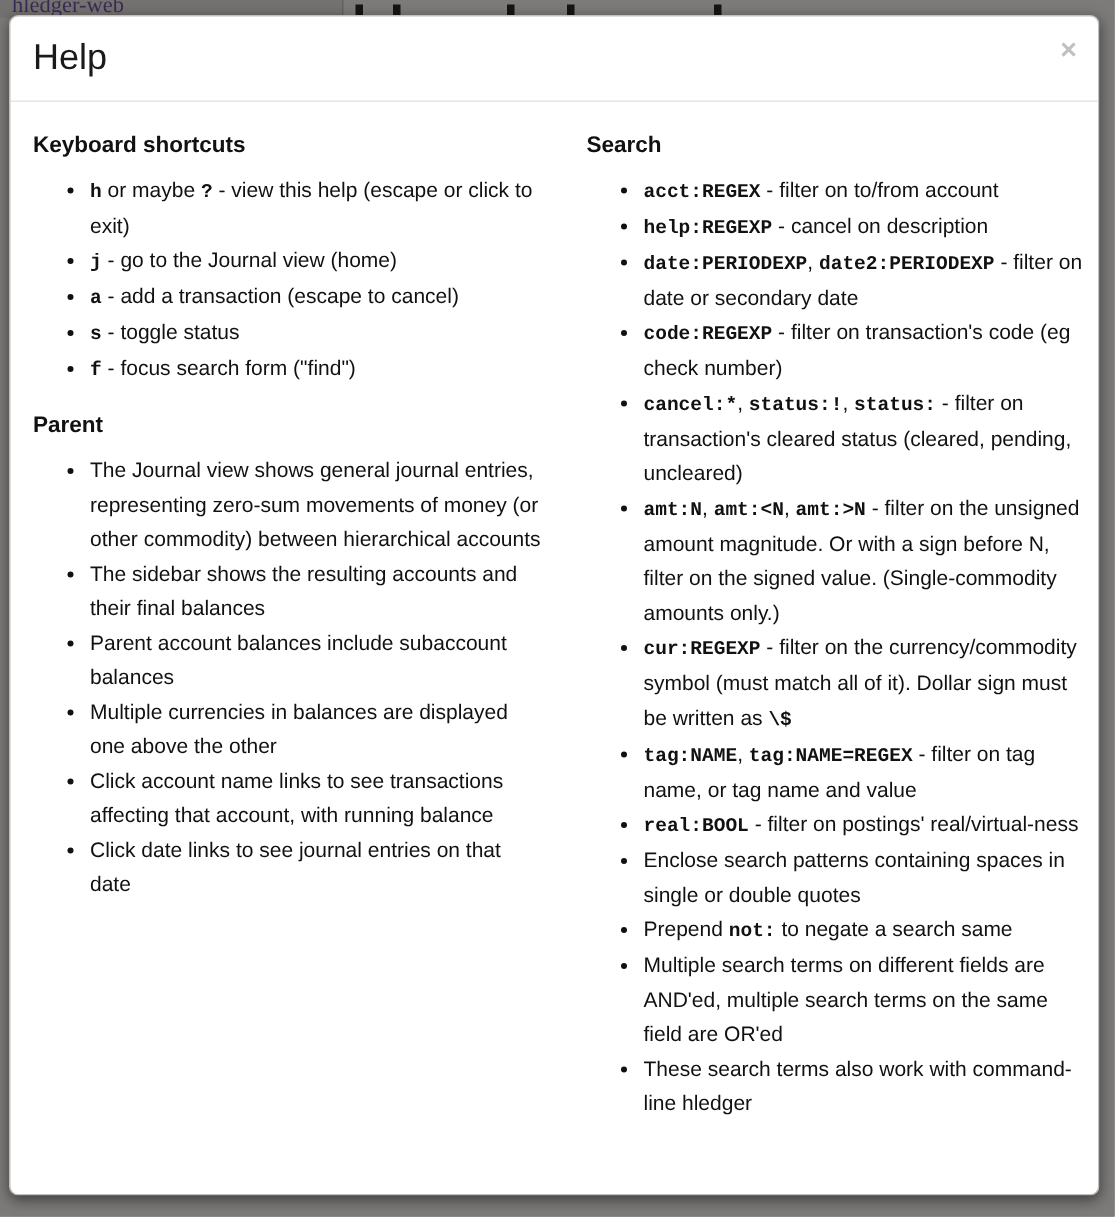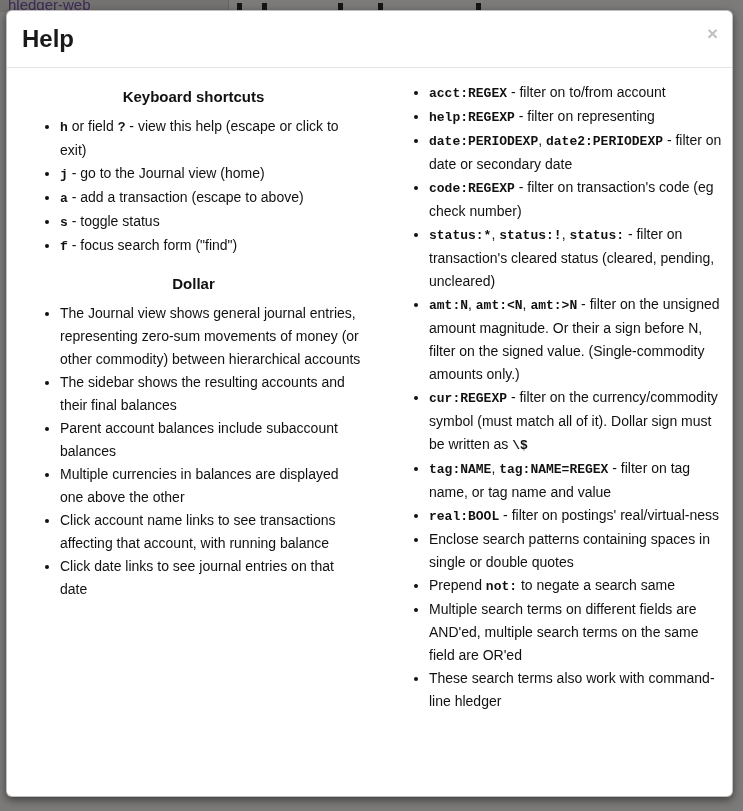--- a/index.html
+++ b/index.html
@@ -15,20 +15,21 @@
   .backdrop {
     position: absolute;
     inset: 0;
     background: #7d7b79;
   }
   .bg-strip {
     position: absolute;
     top: 0; left: 0; right: 0;
     height: 12px;
     overflow: hidden;
+    font-family: Liberation Serif, serif;
   }
   .bg-sidebar {
     position: absolute;
     top: 0; left: 0;
     width: 228px; height: 12px;
     background: #747270;
     border-right: 1px solid #666462;
   }
   .bg-brand {
     position: absolute;
@@ -62,21 +63,21 @@
     overflow: hidden;
   }
   .modal-header {
     position: relative;
     padding: 12px 15px 12px 15px;
     border-bottom: 1px solid #e5e5e5;
   }
   .modal-title {
     margin: 0;
     font-size: 24px;
-    font-weight: bold;
+    font-weight: normal;
     line-height: 32px;
     color: #1a1a1a;
   }
   .close-btn {
     position: absolute;
     top: 13px; right: 14px;
     border: none;
     background: transparent;
     padding: 0;
     font-size: 19px;
@@ -95,21 +96,20 @@
   .col {
     box-sizing: border-box;
   }
   .col-left  { width: 355px; padding-right: 12px; }
   .col-right { flex: 1; padding-left: 14px; }
   .section-heading {
     font-size: 15px;
     font-weight: bold;
     color: #111111;
     margin: 17px 0 10px 0;
-    text-align: center;
   }
   .col .section-heading:first-child {
     margin-top: 7px;
   }
   ul.help-list {
     margin: 0 0 10px 0;
     padding-left: 38px;
   }
   ul.help-list li {
     font-size: 14px;
@@ -141,44 +141,45 @@
 <div class="modal">
   <div class="modal-header">
     <h2 class="modal-title">Help</h2>
     <button class="close-btn">×</button>
   </div>
   <div class="modal-body">
     <div class="row">
       <div class="col col-left">
         <h3 class="section-heading">Keyboard shortcuts</h3>
         <ul class="help-list">
-            <li><code>h</code><span> or field </span><code>?</code><span> - view this help (escape or click to exit)</span></li>
+            <li><code>h</code><span> or maybe </span><code>?</code><span> - view this help (escape or click to exit)</span></li>
             <li><code>j</code><span> - go to the Journal view (home)</span></li>
-            <li><code>a</code><span> - add a transaction (escape to above)</span></li>
+            <li><code>a</code><span> - add a transaction (escape to cancel)</span></li>
             <li><code>s</code><span> - toggle status</span></li>
             <li><code>f</code><span> - focus search form ("find")</span></li>
           </ul>
-        <h3 class="section-heading">Dollar</h3>
+        <h3 class="section-heading">Parent</h3>
         <ul class="help-list">
             <li><span>The Journal view shows general journal entries, representing zero-sum movements of money (or other commodity) between hierarchical accounts</span></li>
             <li><span>The sidebar shows the resulting accounts and their final balances</span></li>
             <li><span>Parent account balances include subaccount balances</span></li>
             <li><span>Multiple currencies in balances are displayed one above the other</span></li>
             <li><span>Click account name links to see transactions affecting that account, with running balance</span></li>
             <li><span>Click date links to see journal entries on that date</span></li>
           </ul>
       </div>
       <div class="col col-right">
+        <h3 class="section-heading">Search</h3>
         <ul class="help-list">
             <li><code>acct:REGEX</code><span> - filter on to/from account</span></li>
-            <li><code>help:REGEXP</code><span> - filter on representing</span></li>
+            <li><code>help:REGEXP</code><span> - cancel on description</span></li>
             <li><code>date:PERIODEXP</code><span>, </span><code>date2:PERIODEXP</code><span> - filter on date or secondary date</span></li>
             <li><code>code:REGEXP</code><span> - filter on transaction's code (eg check number)</span></li>
-            <li><code>status:*</code><span>, </span><code>status:!</code><span>, </span><code>status:</code><span> - filter on transaction's cleared status (cleared, pending, uncleared)</span></li>
-            <li><code>amt:N</code><span>, </span><code>amt:&lt;N</code><span>, </span><code>amt:&gt;N</code><span> - filter on the unsigned amount magnitude. Or their a sign before N, filter on the signed value. (Single-commodity amounts only.)</span></li>
+            <li><code>cancel:*</code><span>, </span><code>status:!</code><span>, </span><code>status:</code><span> - filter on transaction's cleared status (cleared, pending, uncleared)</span></li>
+            <li><code>amt:N</code><span>, </span><code>amt:&lt;N</code><span>, </span><code>amt:&gt;N</code><span> - filter on the unsigned amount magnitude. Or with a sign before N, filter on the signed value. (Single-commodity amounts only.)</span></li>
             <li><code>cur:REGEXP</code><span> - filter on the currency/commodity symbol (must match all of it). Dollar sign must be written as </span><code>\$</code></li>
             <li><code>tag:NAME</code><span>, </span><code>tag:NAME=REGEX</code><span> - filter on tag name, or tag name and value</span></li>
             <li><code>real:BOOL</code><span> - filter on postings' real/virtual-ness</span></li>
             <li><span>Enclose search patterns containing spaces in single or double quotes</span></li>
             <li><span>Prepend </span><code>not:</code><span> to negate a search same</span></li>
             <li><span>Multiple search terms on different fields are AND'ed, multiple search terms on the same field are OR'ed</span></li>
             <li><span>These search terms also work with command-line hledger</span></li>
           </ul>
       </div>
     </div>

